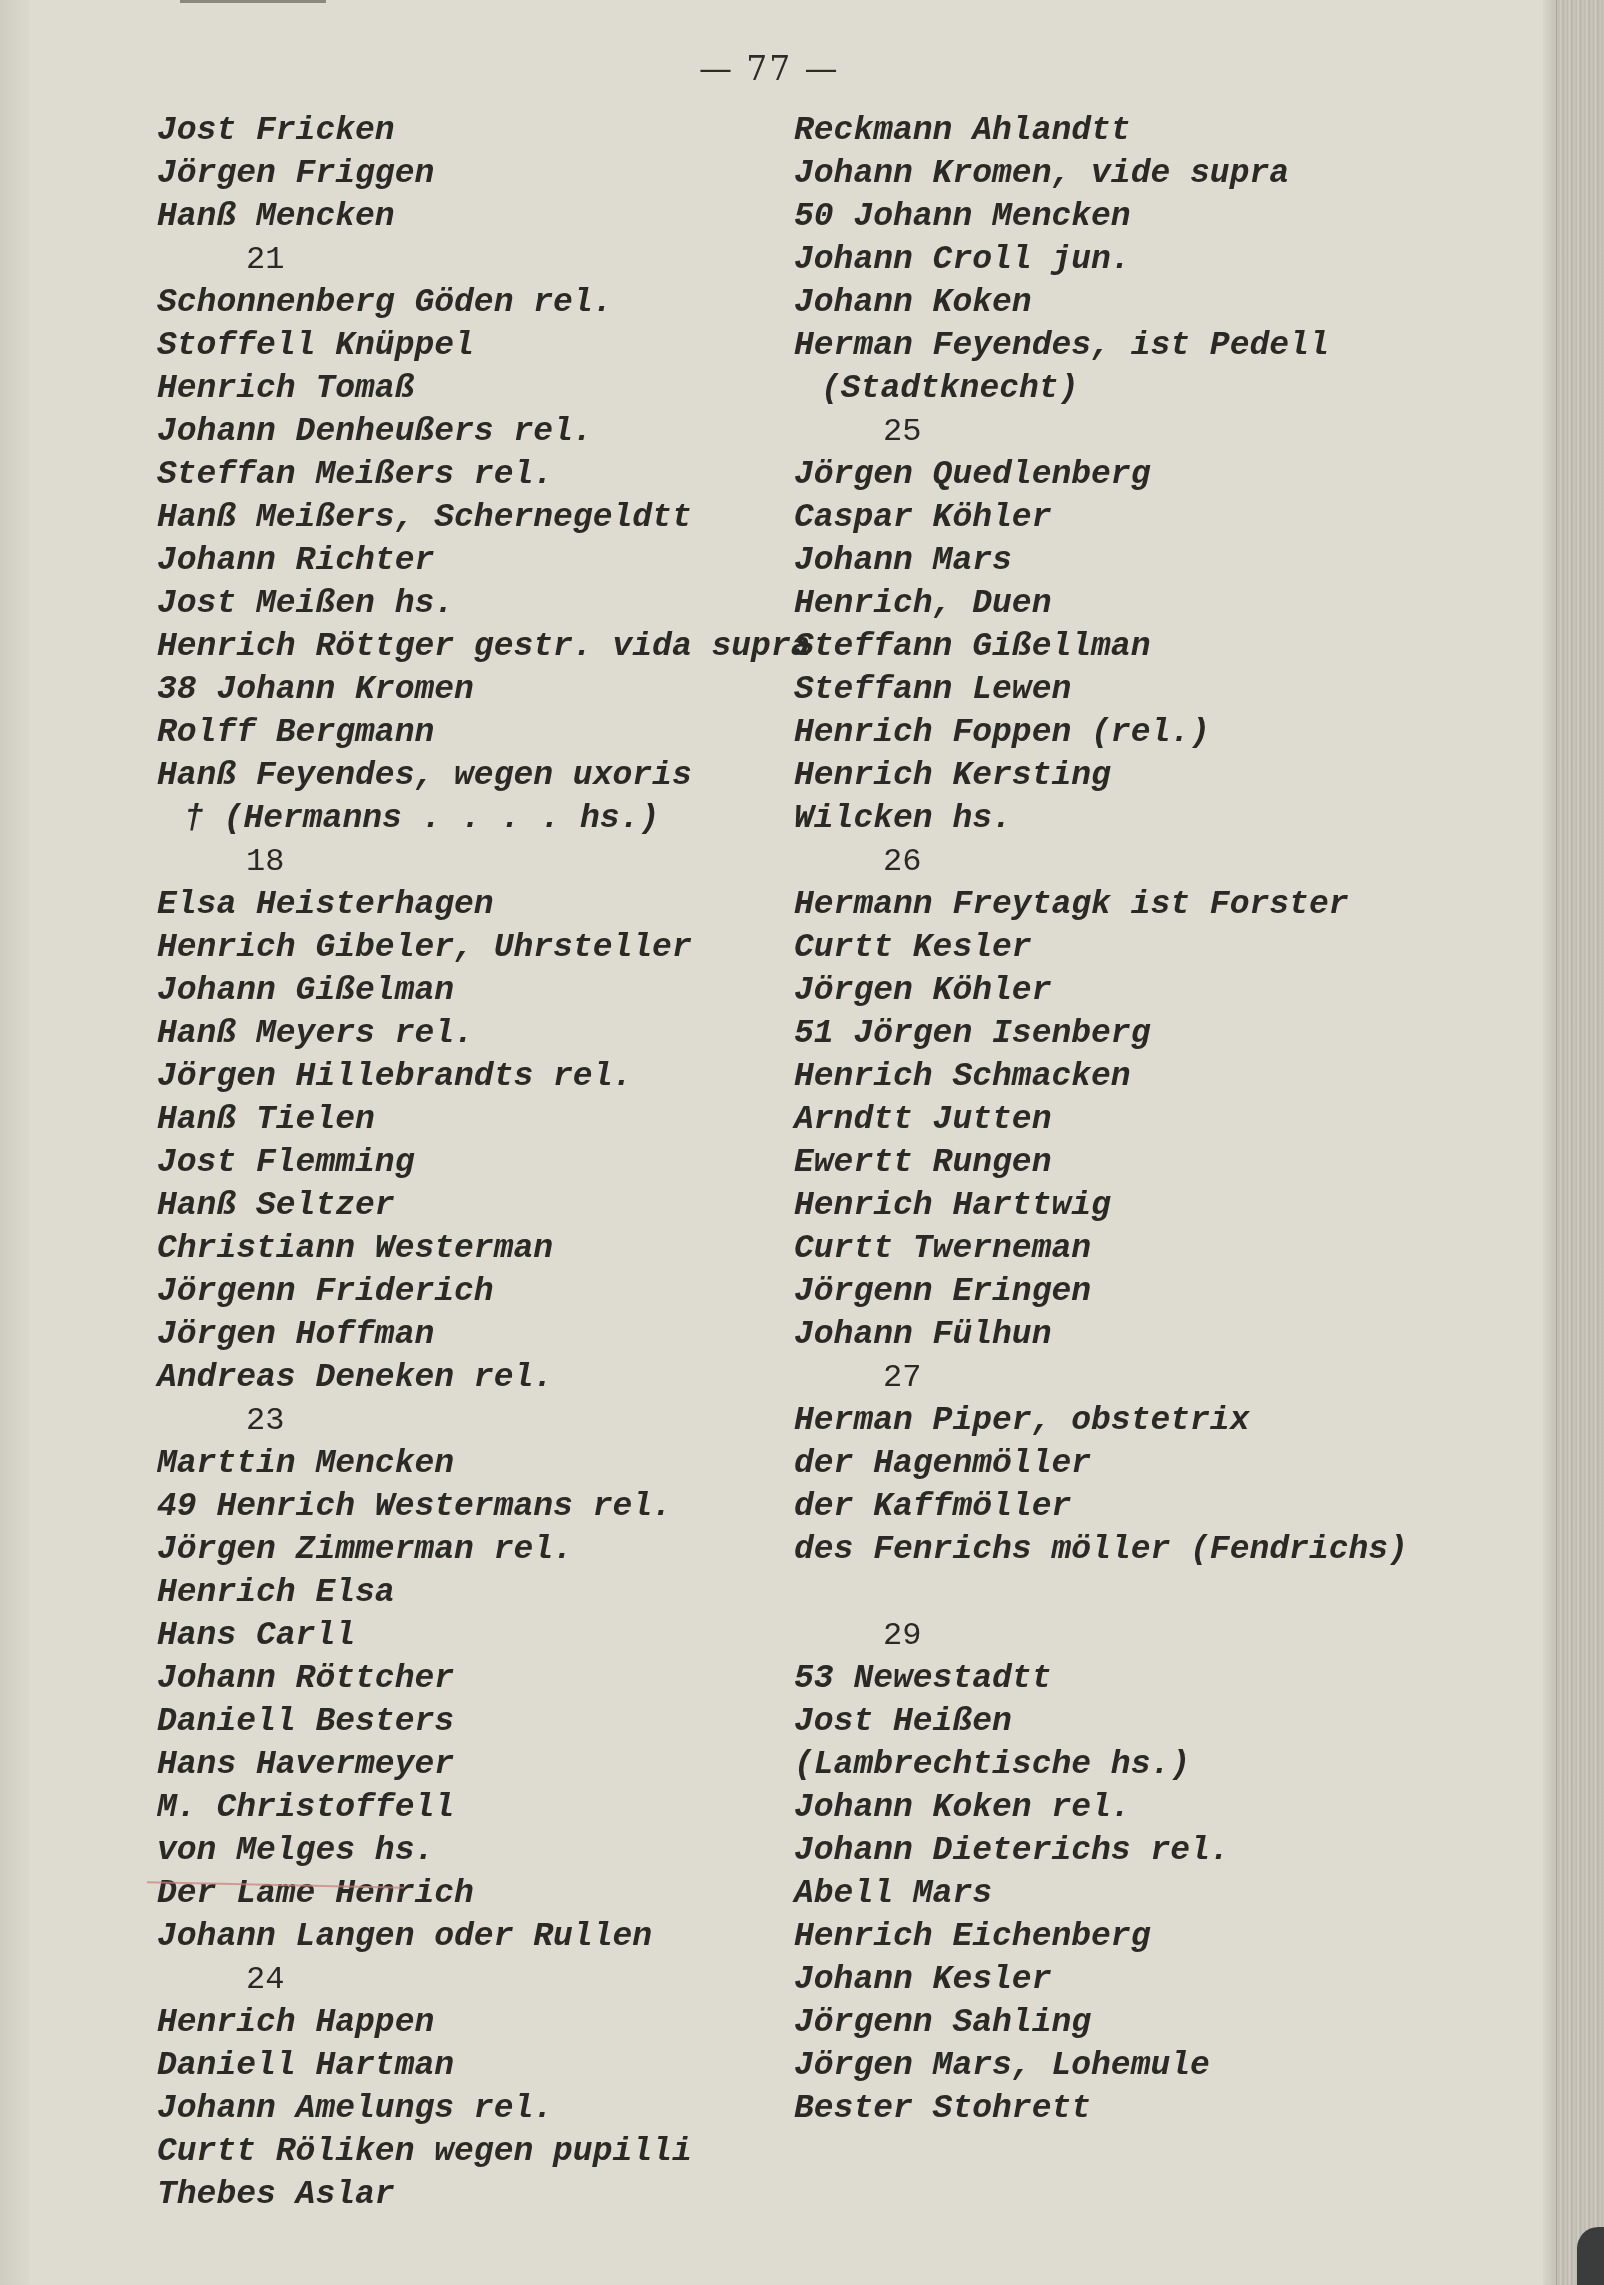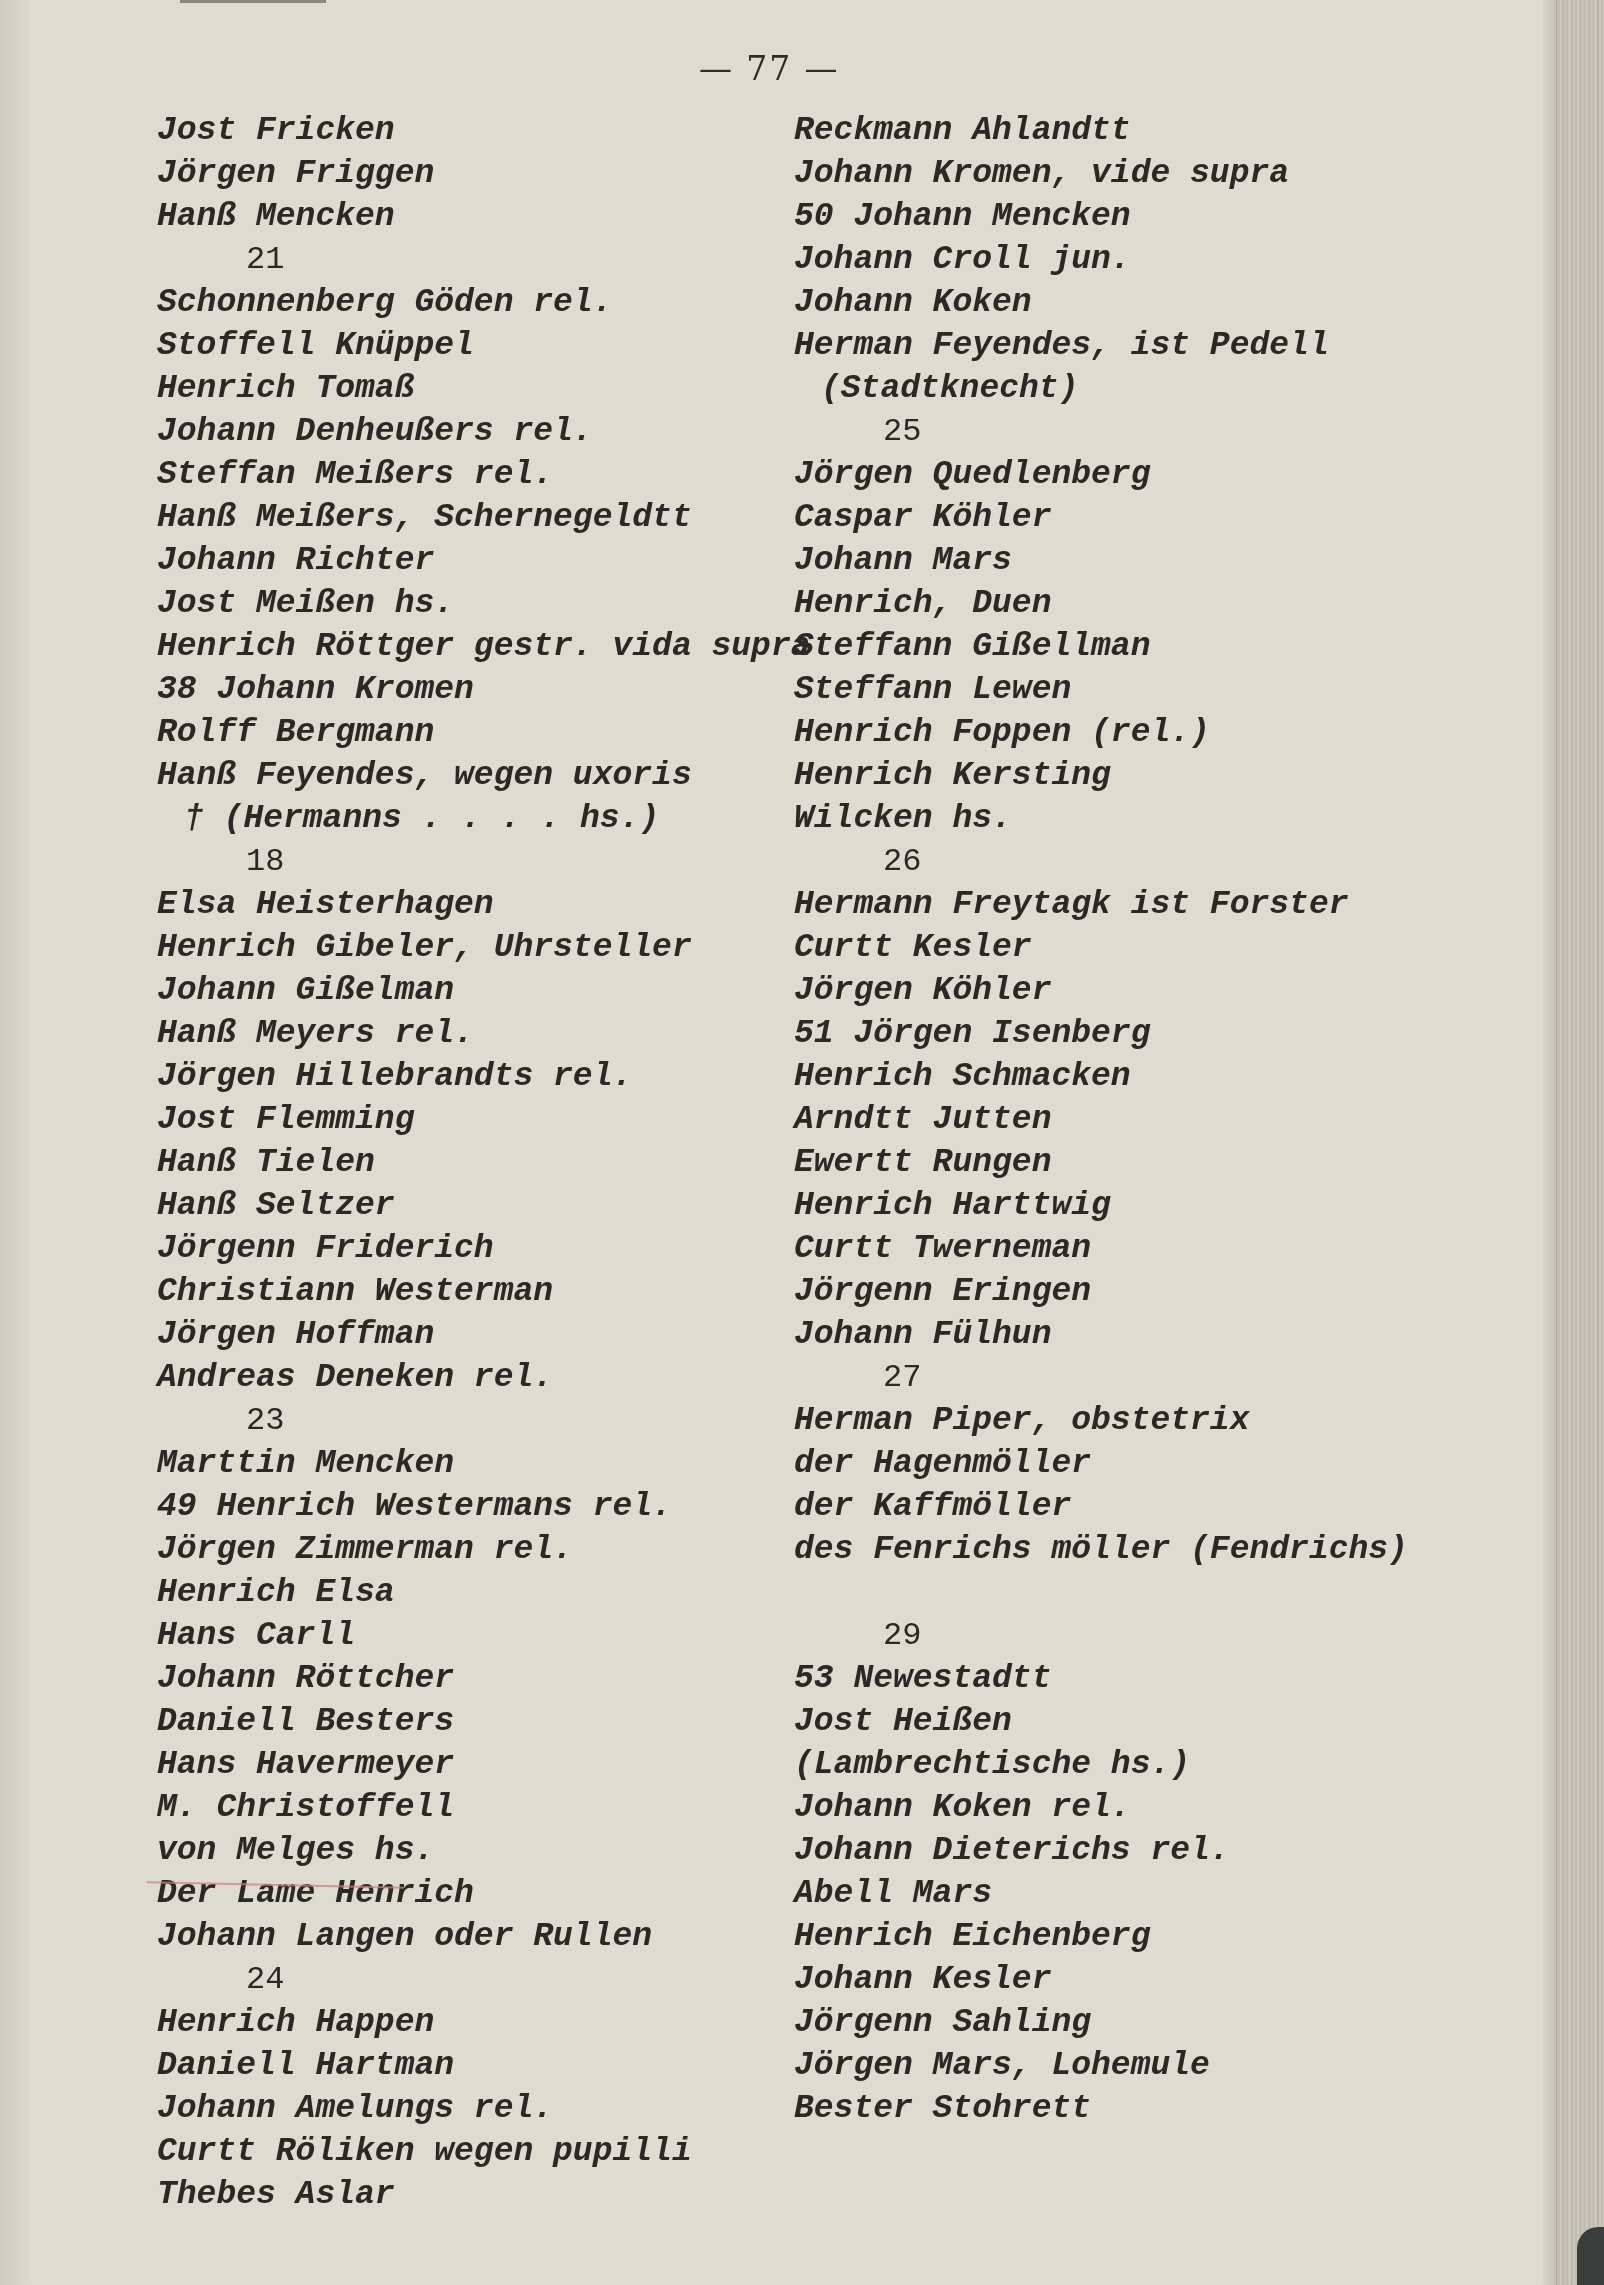--- a/index.html
+++ b/index.html
@@ -91,25 +91,25 @@
     <div class="line">38   Johann Kromen</div>
     <div class="line">Rolff Bergmann</div>
     <div class="line">Hanß Feyendes, wegen uxoris</div>
     <div class="line indent">† (Hermanns . . . . hs.)</div>
     <div class="line number">18</div>
     <div class="line">Elsa Heisterhagen</div>
     <div class="line">Henrich Gibeler, Uhrsteller</div>
     <div class="line">Johann Gißelman</div>
     <div class="line">Hanß Meyers rel.</div>
     <div class="line">Jörgen Hillebrandts rel.</div>
+    <div class="line">Hanß Tielen</div>
     <div class="line">Jost Flemming</div>
-    <div class="line">Hanß Tielen</div>
     <div class="line">Hanß Seltzer</div>
+    <div class="line">Christiann Westerman</div>
     <div class="line">Jörgenn Friderich</div>
-    <div class="line">Christiann Westerman</div>
     <div class="line">Jörgen Hoffman</div>
     <div class="line">Andreas Deneken rel.</div>
     <div class="line number">23</div>
     <div class="line">Marttin Mencken</div>
     <div class="line">49   Henrich Westermans rel.</div>
     <div class="line">Jörgen Zimmerman rel.</div>
     <div class="line">Henrich Elsa</div>
     <div class="line">Hans Carll</div>
     <div class="line">Johann Röttcher</div>
     <div class="line">Daniell Besters</div>

